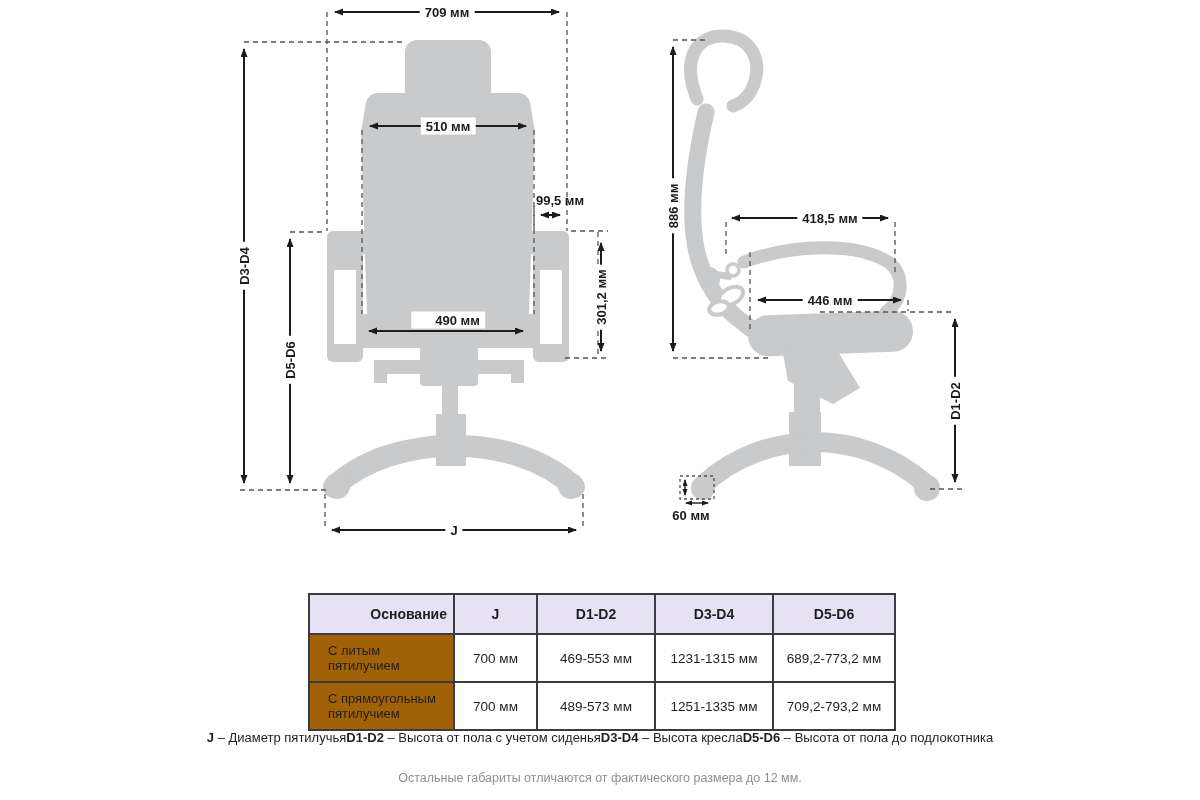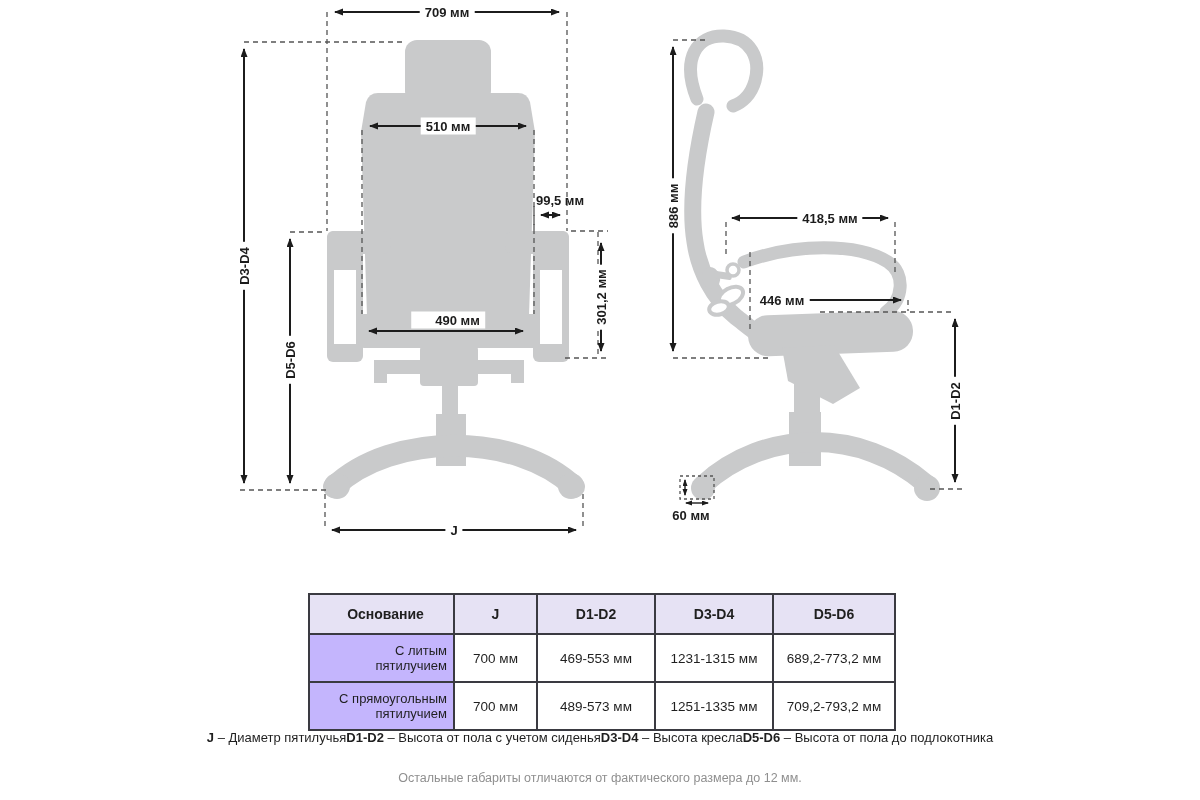--- a/index.html
+++ b/index.html
@@ -18,23 +18,23 @@
   
   .spec-table{
     position:absolute;left:308px;top:593px;width:586px;
     border-collapse:collapse;table-layout:fixed;
     font-size:13.5px;color:#1f1f1f;
   }
   .spec-table th,.spec-table td{
     border:2px solid #3a3a41;padding:8px 6px;text-align:center;vertical-align:middle;
   }
   .spec-table th{background:#e6e2f4;font-weight:700;font-size:14px;height:22px;}
-  .spec-table th.c0{text-align:center;padding-left:14px;margin-left:6px;}
+  .spec-table th.c0{text-align:right;padding-left:14px;margin-left:6px;}
   .spec-table td{background:#fff;height:20px;text-align:center;}
-  .spec-table td.c0{background:#c4b5fd;text-align:right;padding-left:18px;font-size:13px;}
+  .spec-table td.c0{background:#a16207;text-align:left;padding-left:18px;font-size:13px;}
   
   .legend{
     position:absolute;left:0;top:730px;width:1200px;
     display:flex;justify-content:center;
     font-size:13px;color:#1f1f1f;
   }
   .legend .item{white-space:nowrap;}
   .legend .term{font-weight:700;}
   
   .footnote{
@@ -155,21 +155,21 @@
   <div class="lbl" style="left:448px;top:126px;">510 мм</div>
   <div class="lbl nobg" style="left:560px;top:200px;">99,5 мм</div>
   <div class="lbl" style="left:448px;top:320px;padding-left:24px;">490 мм</div>
   <div class="lbl vert" style="left:601px;top:297px;">301,2 мм</div>
   <div class="lbl vert" style="left:244px;top:266px;">D3-D4</div>
   <div class="lbl vert" style="left:290px;top:360px;">D5-D6</div>
   <div class="lbl" style="left:454px;top:530px;">J</div>
 
   <div class="lbl vert" style="left:673px;top:206px;">886 мм</div>
   <div class="lbl" style="left:810px;top:218px;margin-left:20px;">418,5 мм</div>
-  <div class="lbl" style="left:782px;top:300px;">446 мм</div>
+  <div class="lbl" style="left:830px;top:300px;">446 мм</div>
   <div class="lbl vert" style="left:955px;top:401px;">D1-D2</div>
   <div class="lbl nobg" style="left:691px;top:515px;">60 мм</div>
 
   <table class="spec-table">
     <colgroup>
       <col style="width:145px">
         <col style="width:83px">
         <col style="width:118px">
         <col style="width:118px">
         <col style="width:122px">

